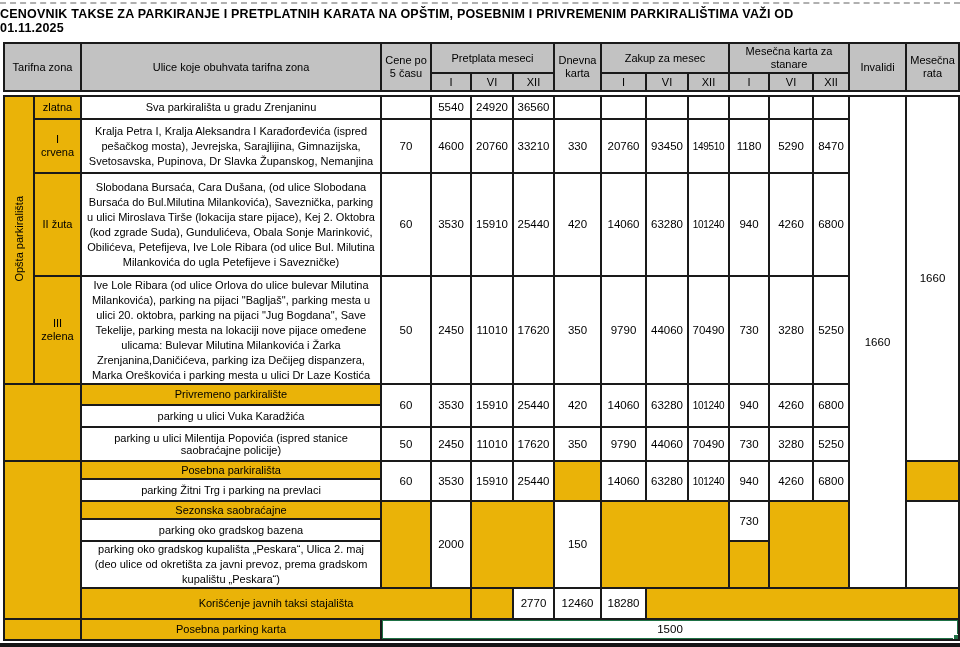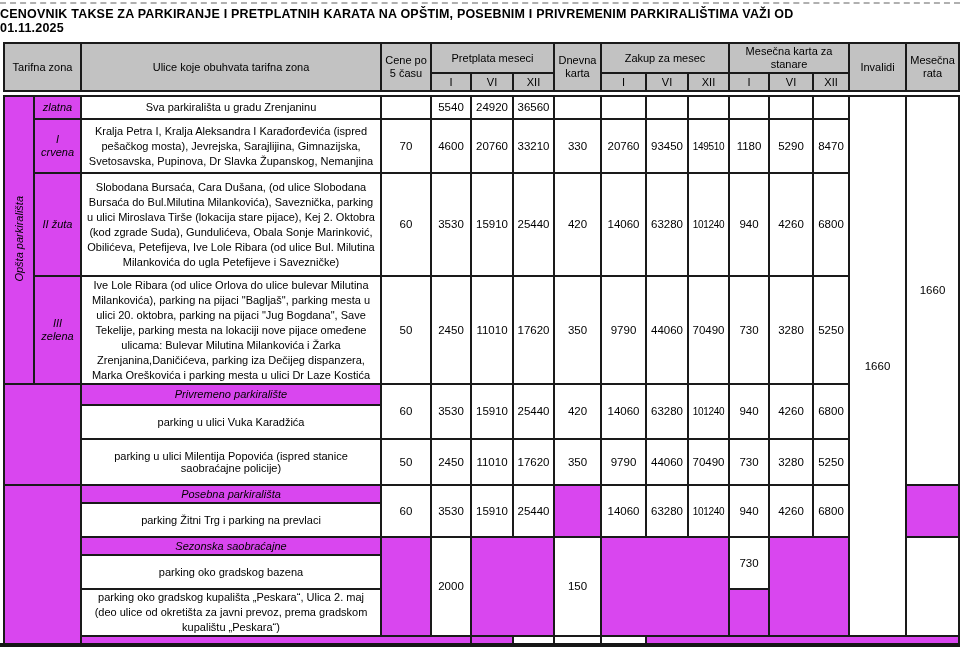--- a/index.html
+++ b/index.html
@@ -2,25 +2,25 @@
 <html><head>
 <meta charset="utf-8">
 <style>
   html,body{margin:0;padding:0;background:#fff;}
   body{width:960px;height:647px;overflow:hidden;font-family:"Liberation Sans",sans-serif;color:#000;}
   .page{position:relative;width:812px;height:647px;}
   .print-line{position:absolute;top:2px;left:0;width:960px;border-top:2px dashed #b0b0b0;}
   .title-bar{height:42px;display:flex;align-items:center;justify-content:center;font-weight:bold;font-size:12.5px;letter-spacing:.2px;}
   table{border-collapse:collapse;table-layout:fixed;width:955px;margin-left:3px;}
   td{border:2px solid #1a1a1a;padding:0 1px;text-align:center;vertical-align:middle;font-size:11px;line-height:13px;overflow:hidden;}
-  .gray{background:#d946ef;font-style:italic;}
+  .gray{background:#eab308;}
   .hdrtbl{margin-bottom:3px;}
   .hdrtbl td{background:#c2c2c2;}
   .streets{font-size:11px;line-height:15px;padding:0 4px;}
-  .tight{line-height:12px;padding:10px 4px;}
+  .tight{line-height:12px;padding:4px 4px;}
   .num{font-size:11.5px;}
   .small-num{font-size:10px;letter-spacing:-0.3px;}
   .zone{white-space:pre-line;}
   .vert{display:inline-block;writing-mode:vertical-rl;transform:rotate(180deg);white-space:nowrap;font-size:11px;}
   .sel-cell{position:relative;}
   .sel-overlay{position:absolute;left:-1px;top:-1px;right:-1px;bottom:-1px;border:2px solid #1e7145;pointer-events:none;}
   .sel-handle{position:absolute;right:-4px;bottom:-4px;width:6px;height:6px;background:#1e7145;border:1px solid #fff;}
   .bottom-bar{position:absolute;left:0;bottom:0;width:960px;height:4px;background:#161616;}
 </style>
 </head>

